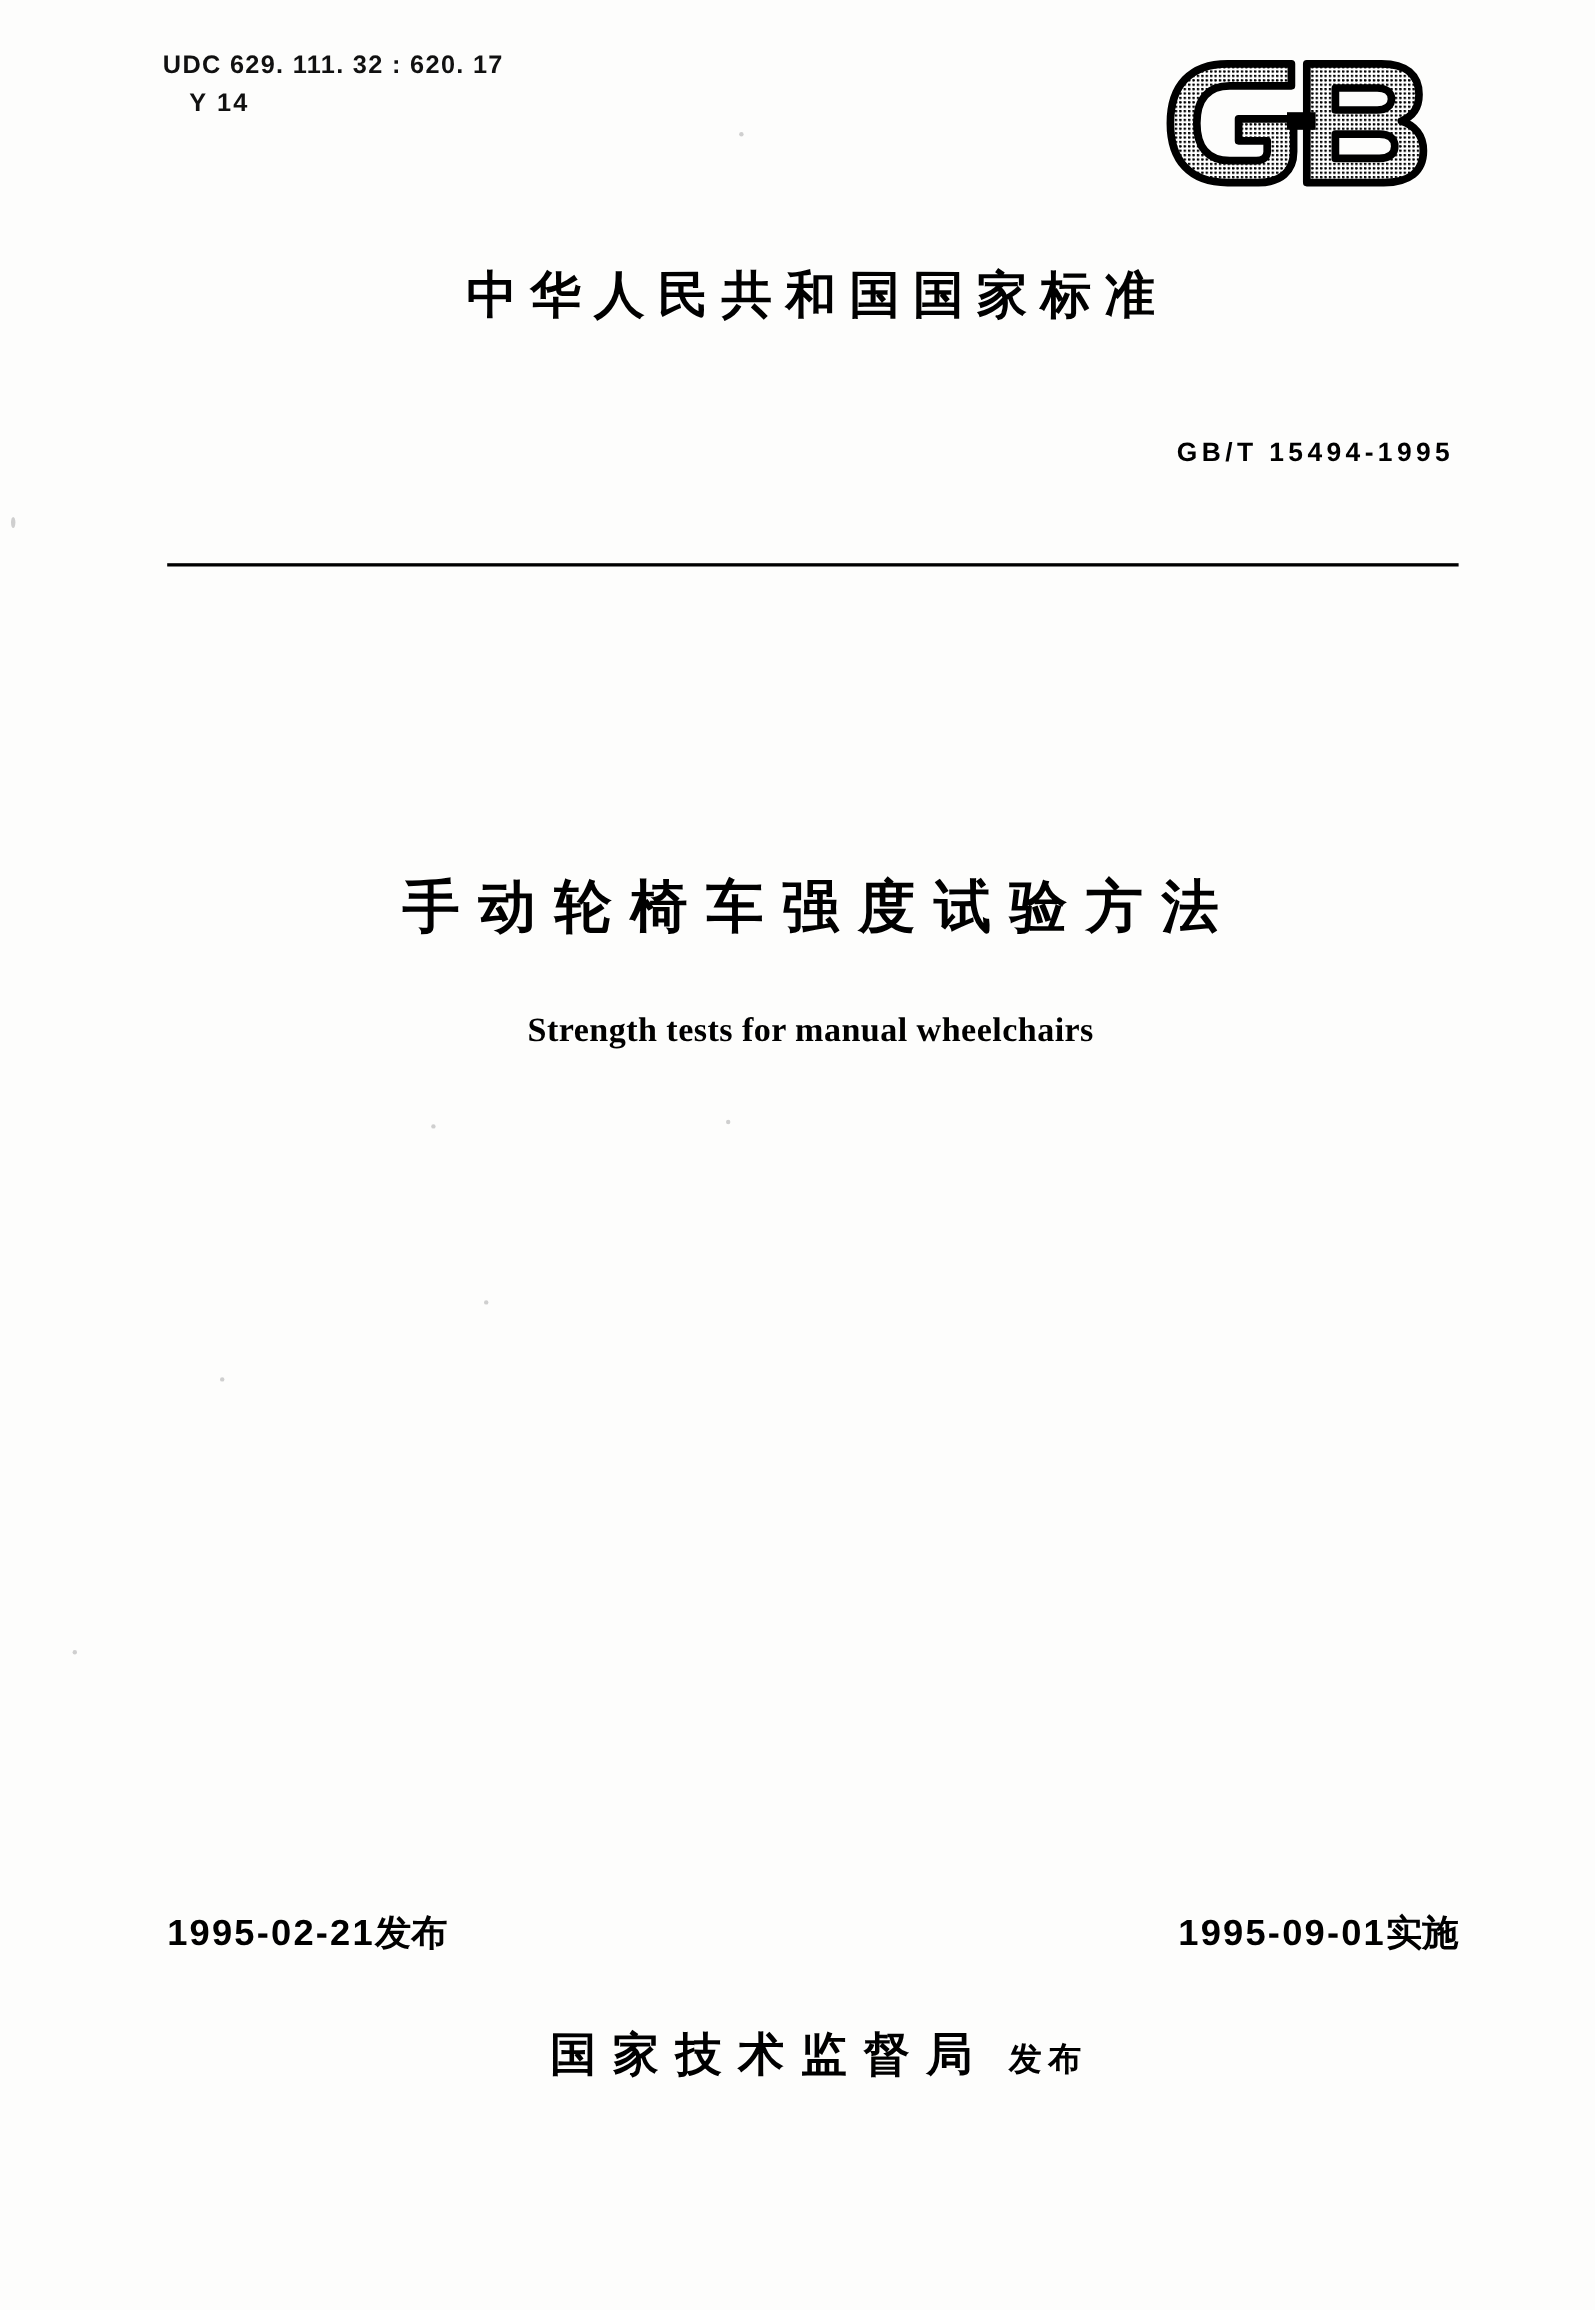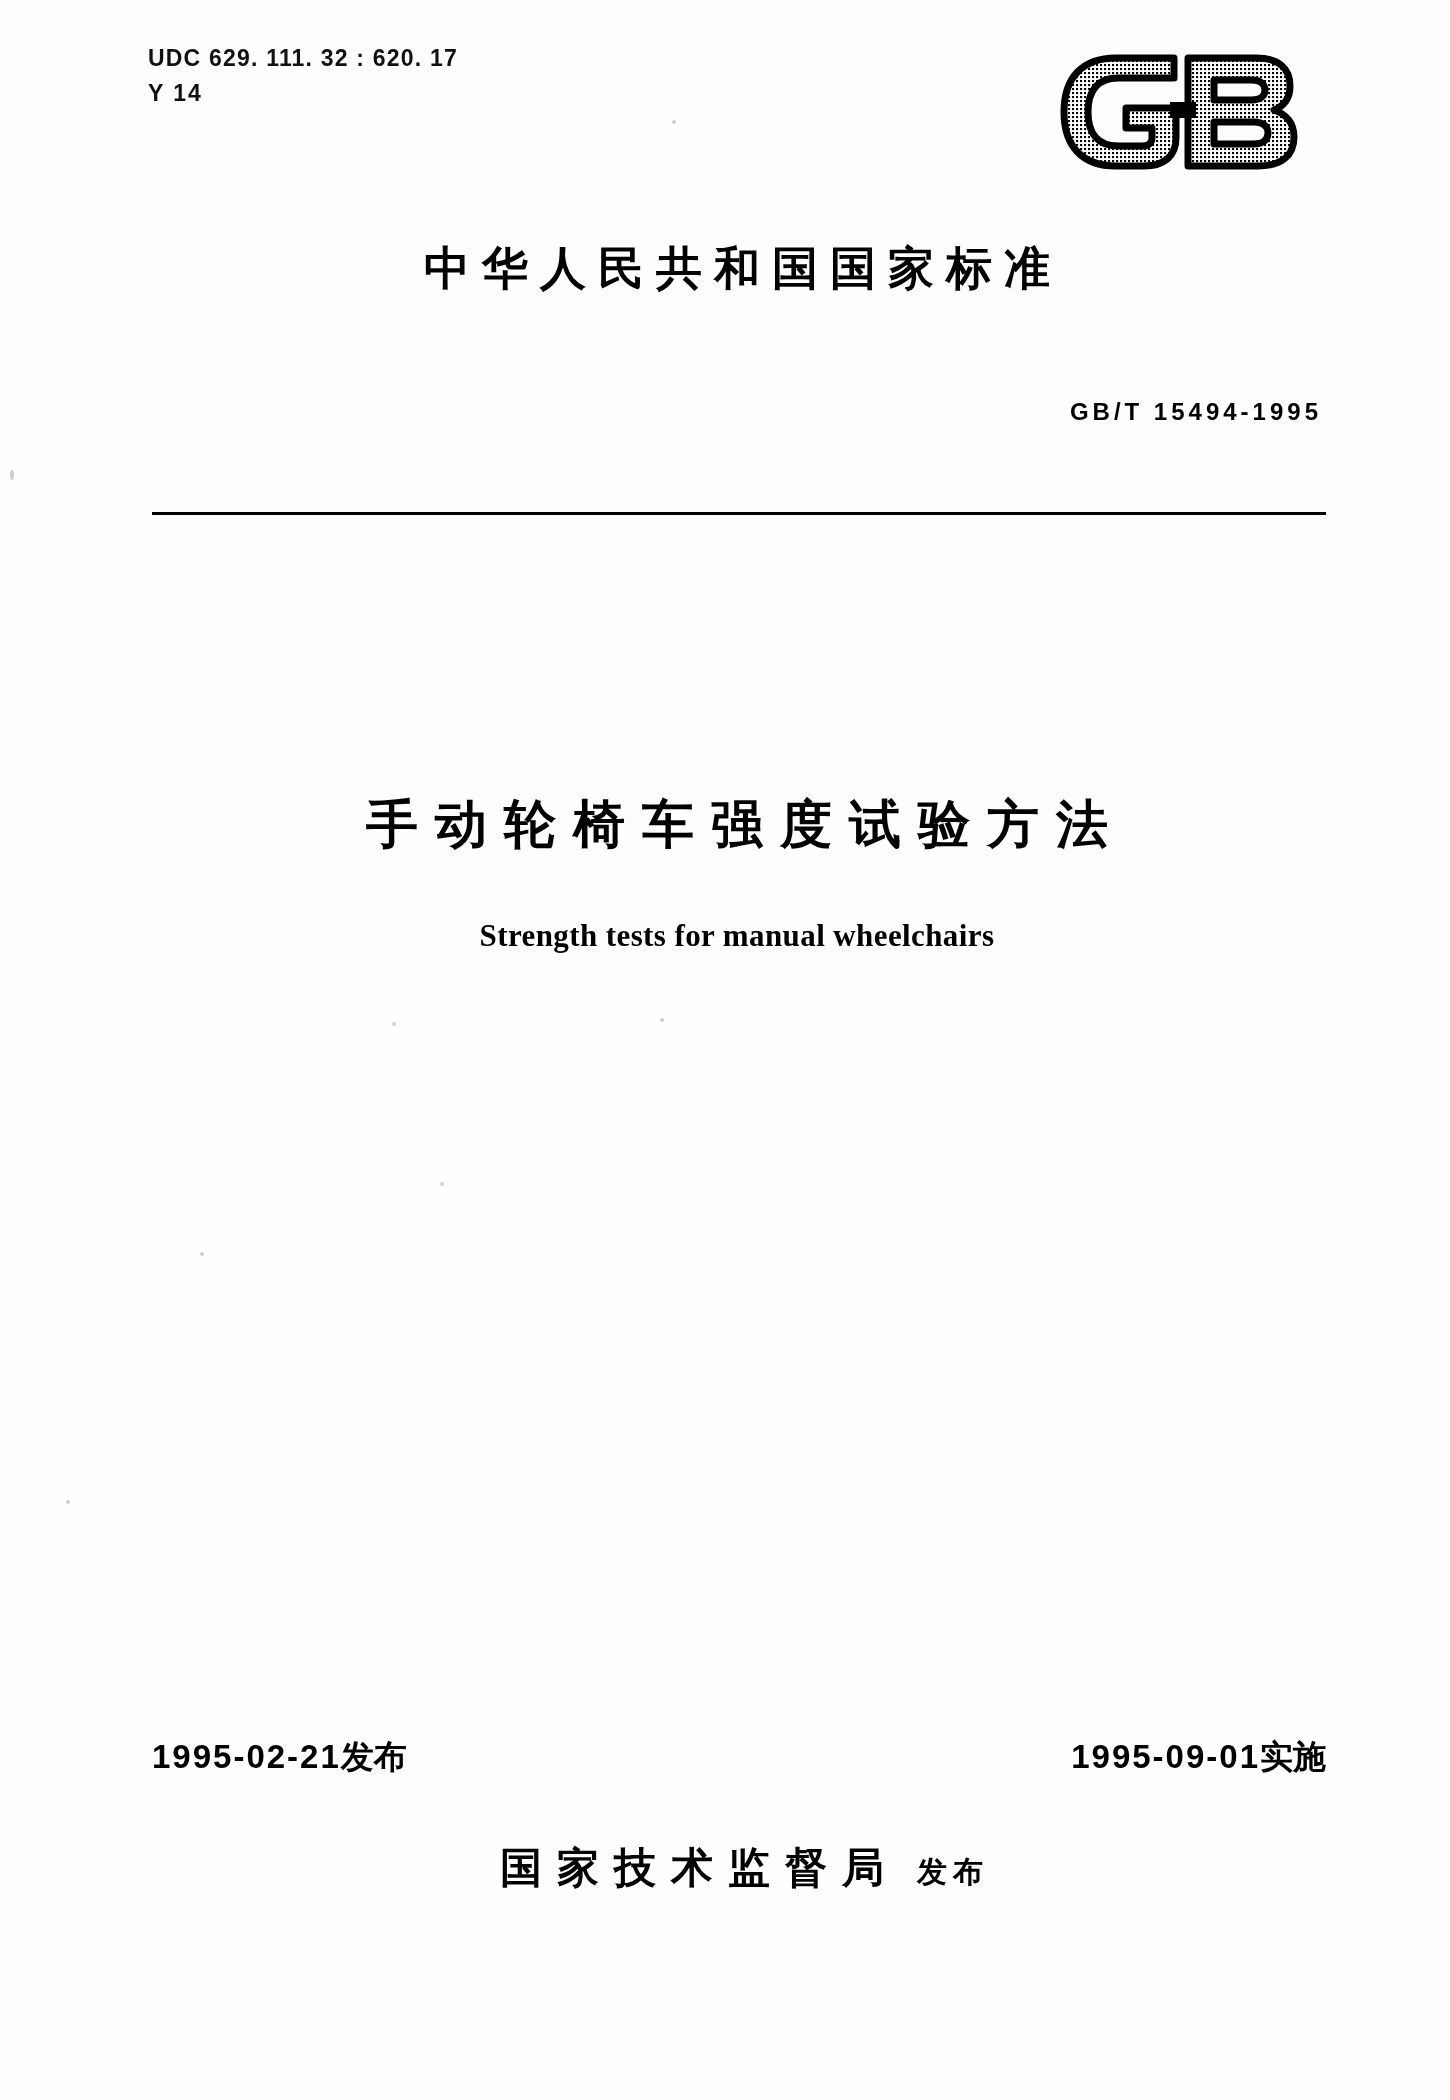--- a/index.html
+++ b/index.html
@@ -34,20 +34,21 @@
     font-family: "Liberation Sans", sans-serif;
     font-weight: bold;
     font-size: 23px;
     letter-spacing: 1.2px;
     line-height: 1.45;
     color: #111;
   }
   .udc-line2 {
     margin-top: 2px;
     letter-spacing: 2px;
+    margin-left: 24px;
   }
 
   
   .gb-logo {
     position: absolute;
     right: 148px;
     top: 52px;
     width: 270px;
     height: 120px;
   }

